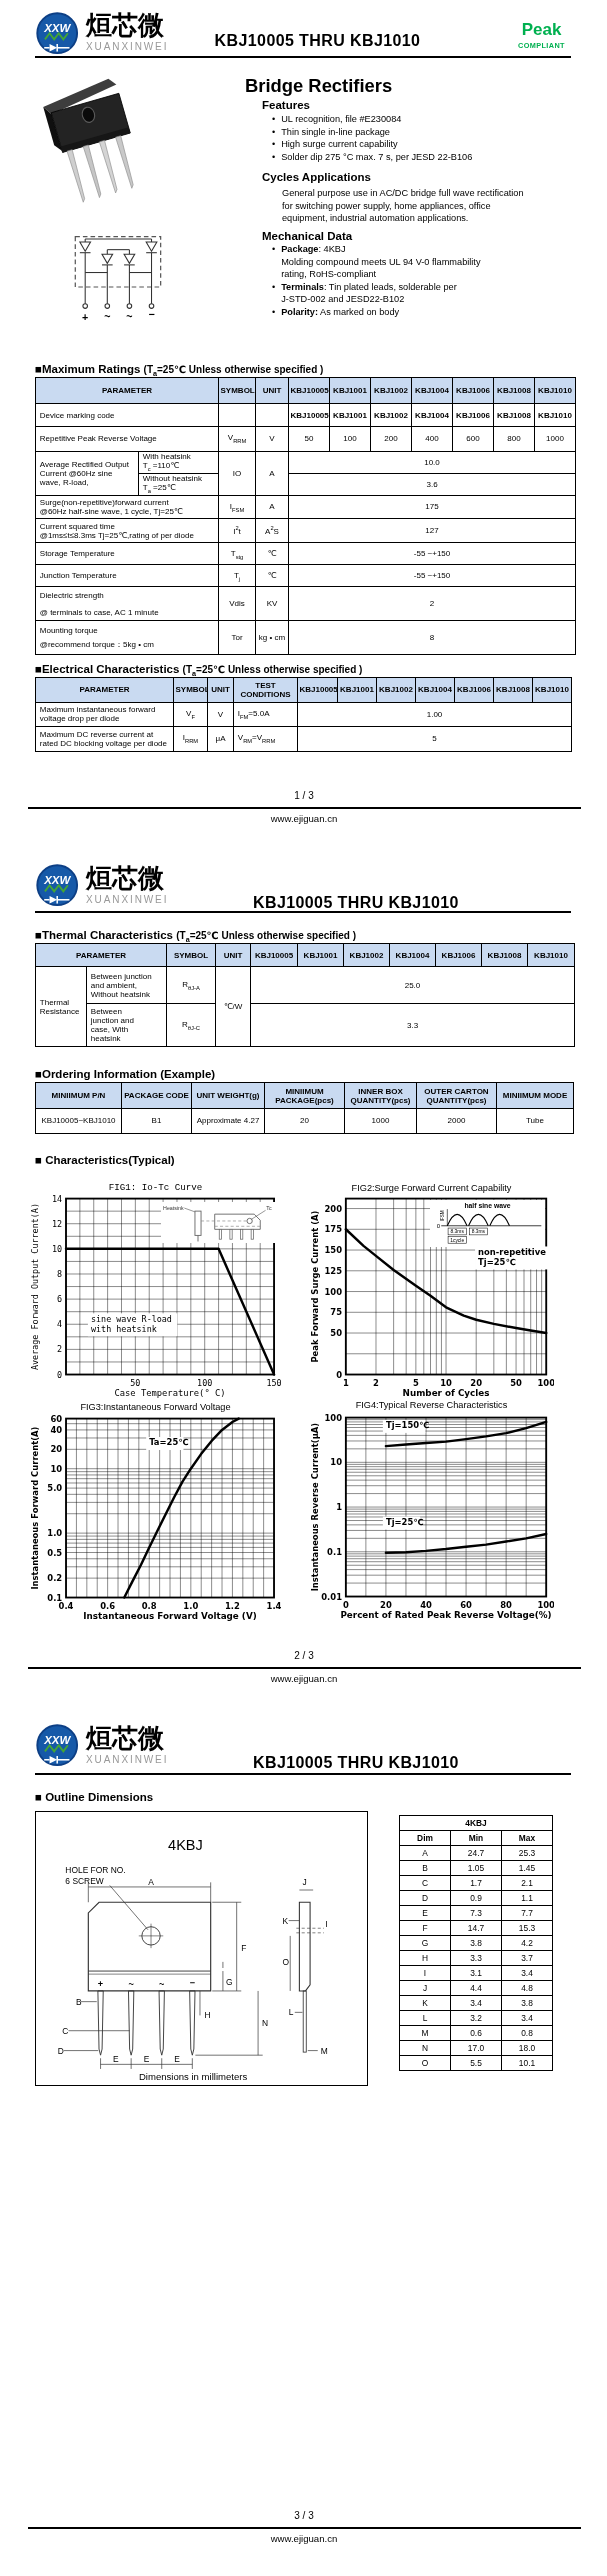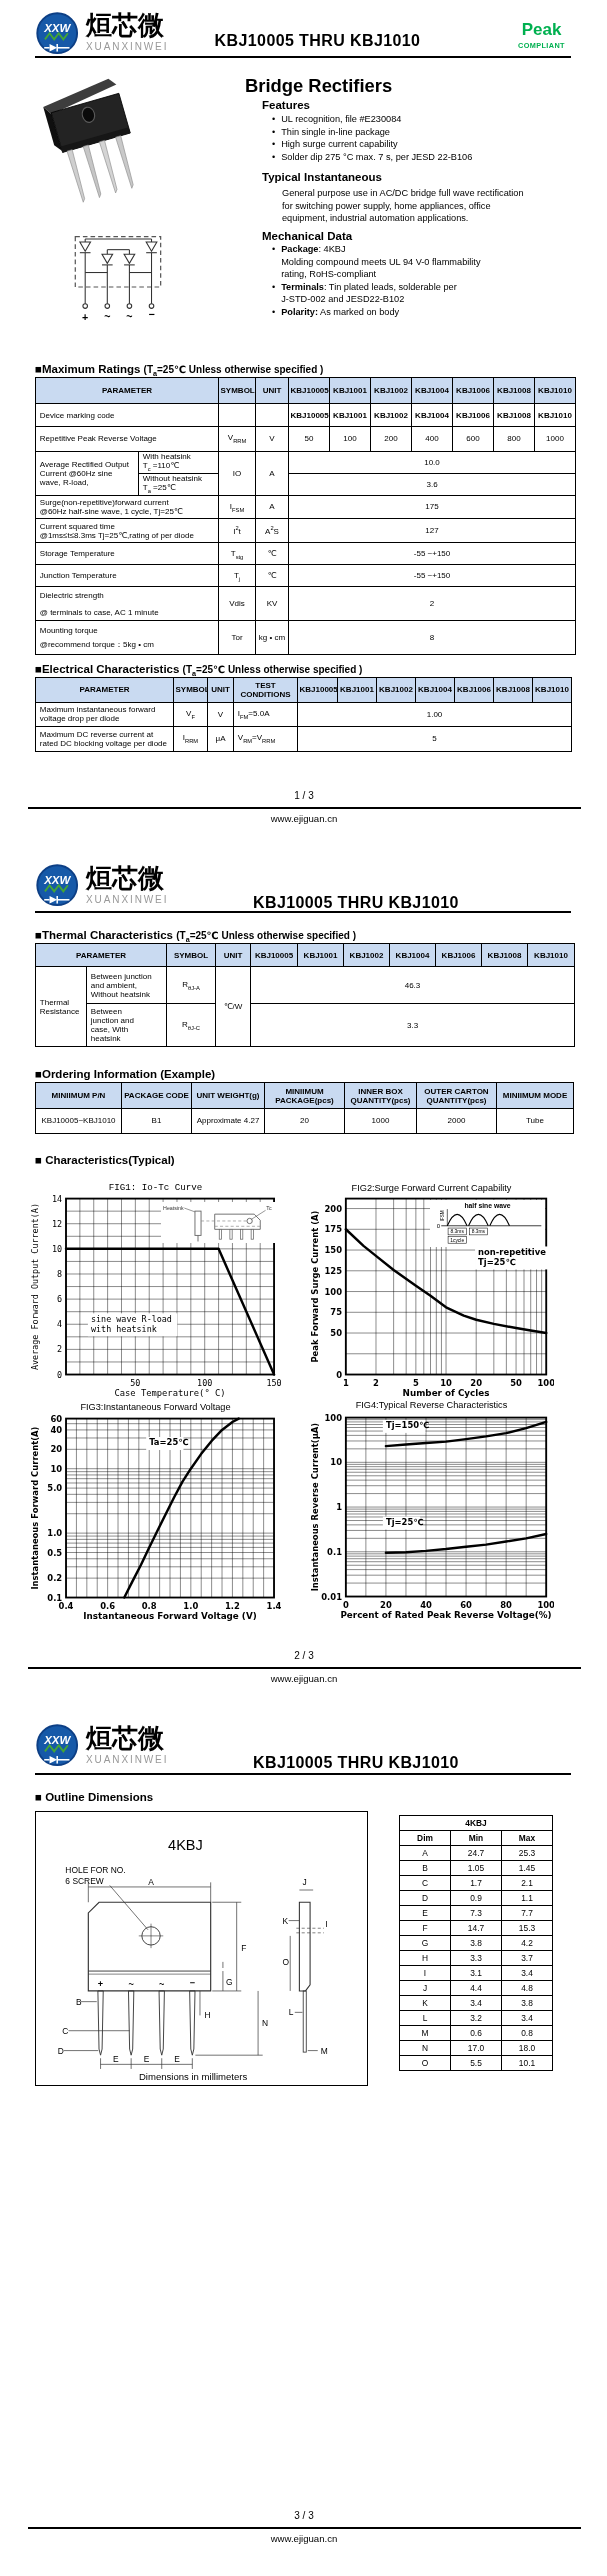--- a/index.html
+++ b/index.html
@@ -74,21 +74,21 @@
   </svg>
 
   <div class="abs prod-title" style="left:245px;top:75px">Bridge Rectifiers</div>
   <div class="abs h2" style="left:262px;top:99px">Features</div>
   <div class="abs body-txt" style="left:272px;top:113px">
     <div><span class="blt">•</span><span>UL recognition, file #E230084</span></div>
     <div><span class="blt">•</span><span>Thin single in-line package</span></div>
     <div><span class="blt">•</span><span>High surge current capability</span></div>
     <div><span class="blt">•</span><span>Solder dip 275 °C max. 7 s, per JESD 22-B106</span></div>
   </div>
-  <div class="abs h2" style="left:262px;top:171px">Typical Instantaneous</div>
+  <div class="abs h2" style="left:262px;top:171px">Cycles Applications</div>
   <div class="abs body-txt" style="left:282px;top:187px">
     <div>General purpose use in AC/DC bridge full wave rectification</div>
     <div>for switching power supply, home appliances, office</div>
     <div>equipment, industrial automation applications.</div>
   </div>
   <div class="abs h2" style="left:262px;top:230px">Mechanical Data</div>
   <div class="abs body-txt" style="left:272px;top:243px">
     <div><span class="blt">•</span><b>Package</b><span>: 4KBJ</span></div>
     <div style="padding-left:9.2px">Molding compound meets UL 94 V-0 flammability</div>
     <div style="padding-left:9.2px">rating, RoHS-compliant</div>
@@ -375,21 +375,21 @@
             <div>Thermal</div>
             <div>Resistance</div>
           </td>
       <td class="pl">
             <div>Between junction</div>
             <div>and ambient,</div>
             <div>Without heatsink</div>
           </td>
       <td><span>R</span><span class="sub">θJ-A</span></td>
       <td rowspan="2">℃/W</td>
-      <td colspan="7">46.3</td>
+      <td colspan="7">25.0</td>
     </tr>
     <tr style="height:43px">
       <td class="pl">
             <div>Between</div>
             <div>junction and</div>
             <div>case, With</div>
             <div>heatsink</div>
           </td>
       <td><span>R</span><span class="sub">θJ-C</span></td>
       <td colspan="7">3.3</td>

